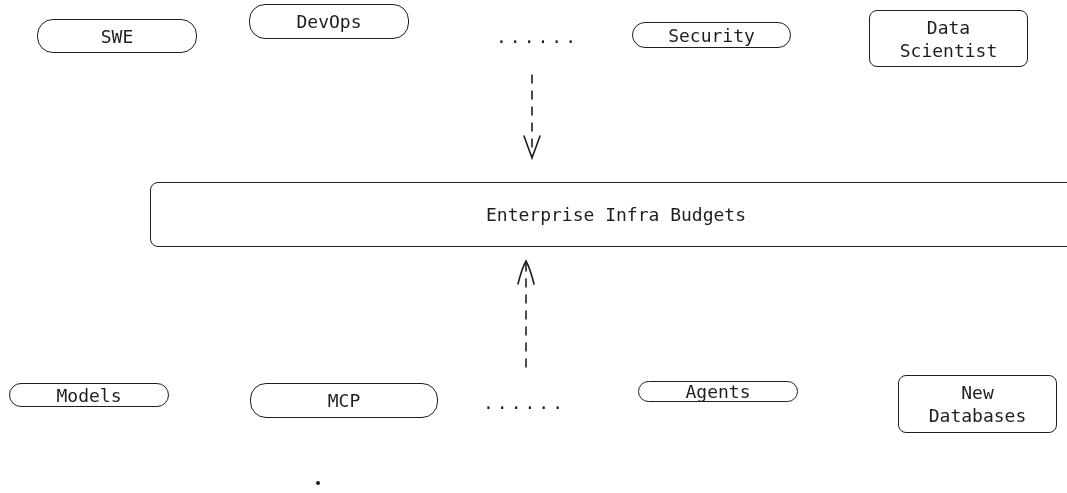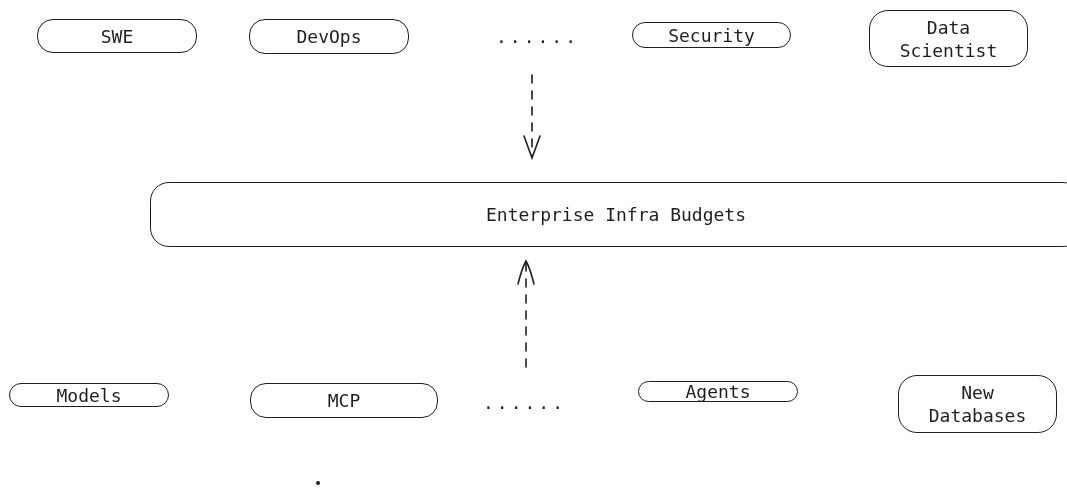--- a/index.html
+++ b/index.html
@@ -2,31 +2,31 @@
 <html><head>
   <meta charset="utf-8">
   <style>
     html, body { margin: 0; padding: 0; background: #ffffff; }
     body { width: 1067px; height: 493px; position: relative; overflow: hidden;
            font-family: "DejaVu Sans Mono", "Liberation Mono", monospace; color: #1e1e1e; }
     .node { position: absolute; box-sizing: border-box; border: 1.5px solid #1e1e1e;
             border-radius: 16px; background: #ffffff; display: flex; align-items: center;
             justify-content: center; text-align: center; font-size: 18px; line-height: 23px;
             white-space: pre-line; }
-    .node.big { border-radius: 19px; }
+    .node.big { border-radius: 8px; }
     .dots { position: absolute; font-size: 18px; letter-spacing: 3px; color: #1e1e1e; }
     svg.overlay { position: absolute; left: 0; top: 0; }
   </style>
 </head>
 <body>
 
 <div class="node" style="left:37px;top:19px;width:160px;height:34px;">
   <span>SWE</span>
 </div>
-<div class="node" style="left:249px;top:19px;width:160px;height:35px;">
+<div class="node" style="left:249px;top:4px;width:160px;height:35px;">
   <span>DevOps</span>
 </div>
 <div class="dots" style="left:496px;top:26px;">......</div>
 <div class="node" style="left:632px;top:22px;width:159px;height:26px;">
   <span>Security</span>
 </div>
 <div class="node big" style="left:869px;top:10px;width:159px;height:57px;">
   <span>Data
 Scientist</span>
 </div>

